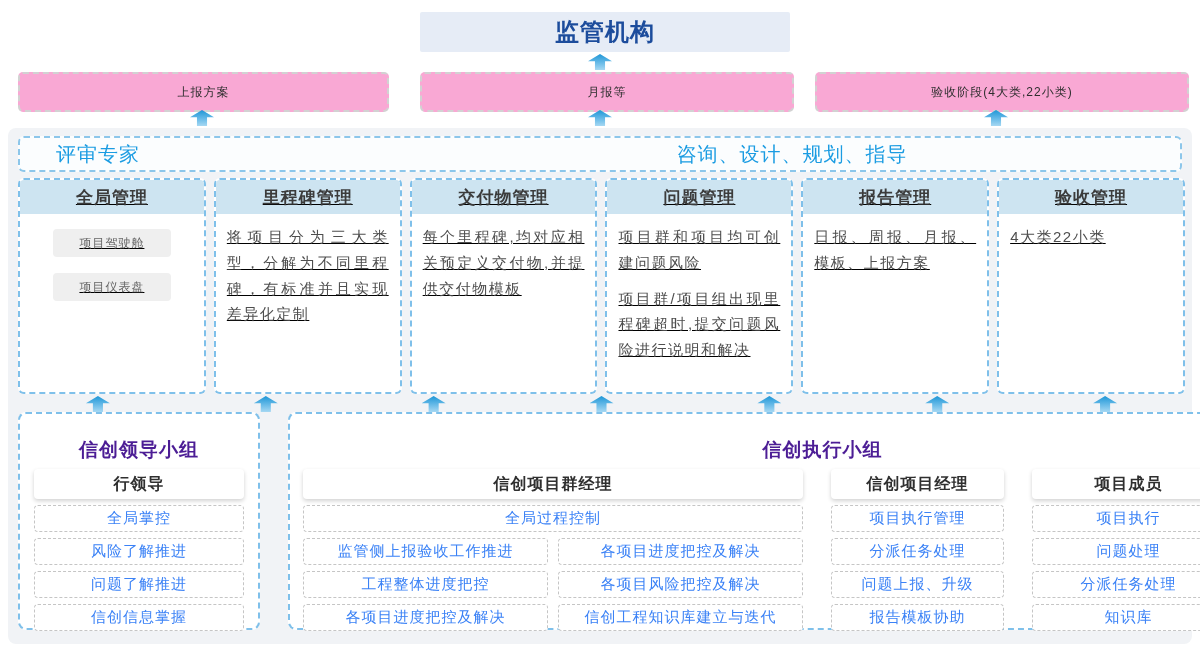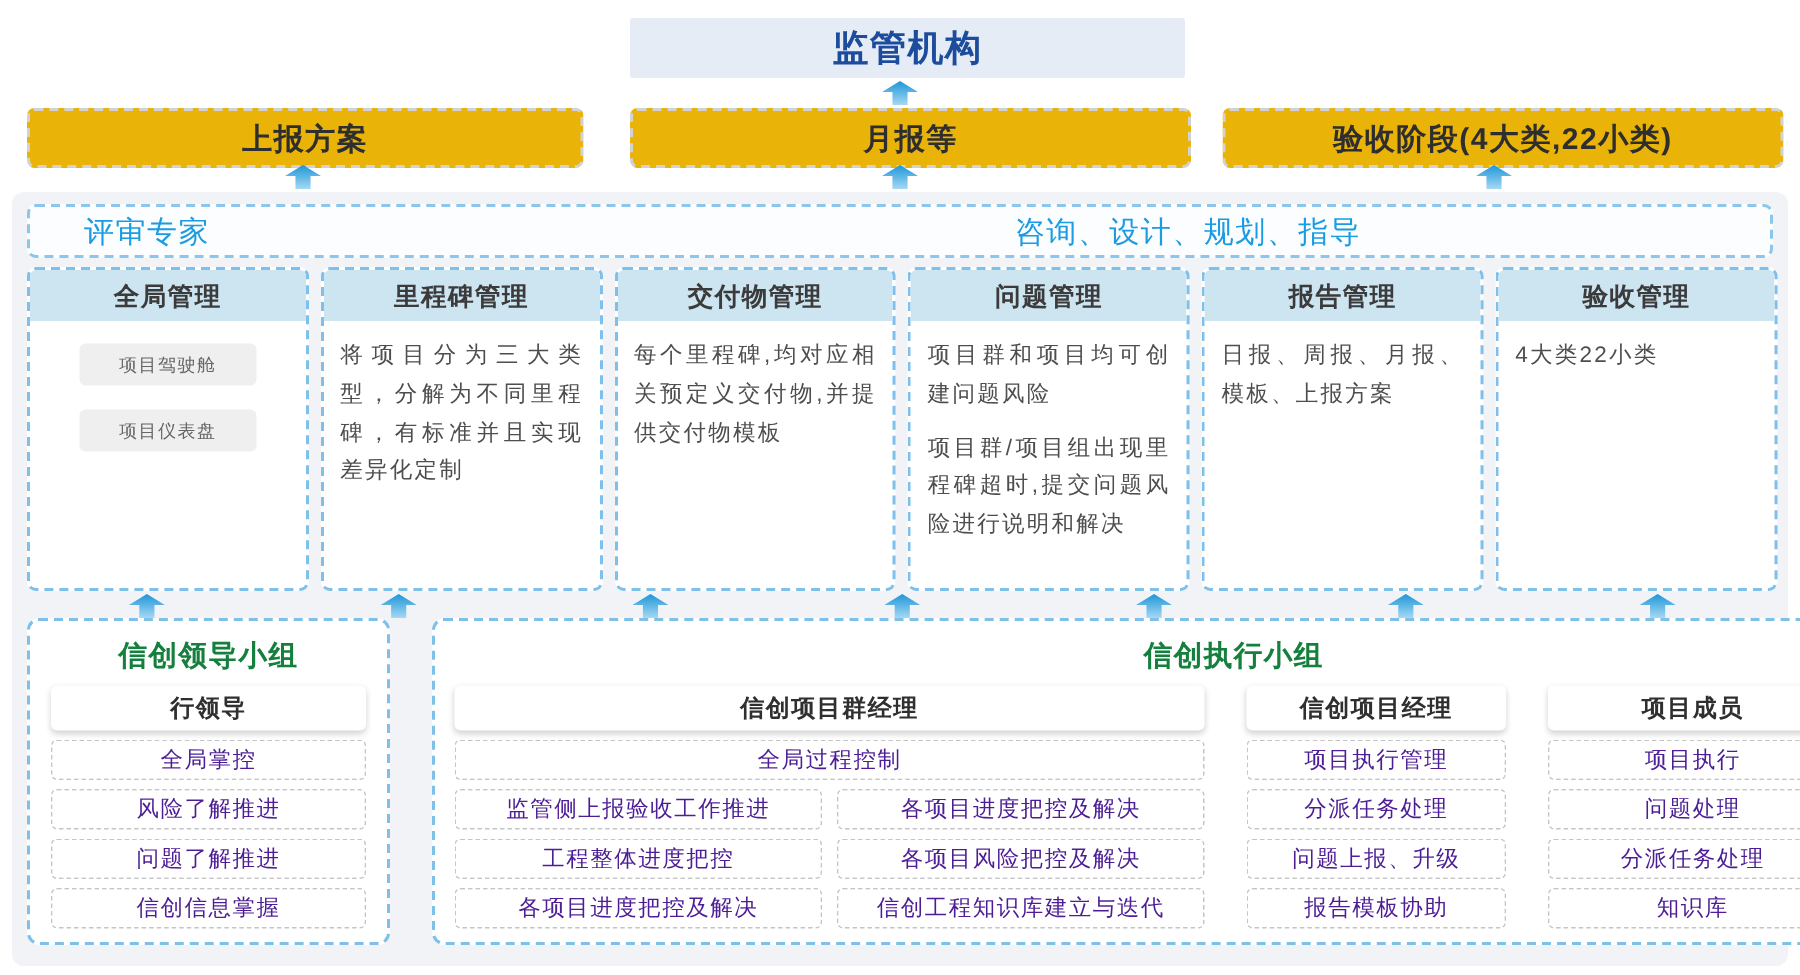--- a/index.html
+++ b/index.html
@@ -11,24 +11,24 @@
   .abs{position:absolute;}
 
   
   .regulator{
     left:420px;top:12px;width:370px;height:40px;
     background:#e6ecf6;border-radius:2px;
     display:flex;align-items:center;justify-content:center;
     font-size:24px;font-weight:bold;color:#1c4c9c;letter-spacing:1px;text-align:right;
   }
   .report-box{
-    top:72px;height:36px;background:#eab308;
+    top:72px;height:36px;background:#f9a8d4;
     border:2px dashed #d2d2d2;border-radius:5px;
     display:flex;align-items:center;justify-content:center;
-    font-size:20px;font-weight:bold;color:#2e2e2e;letter-spacing:1px;
+    font-size:12px;font-weight:normal;color:#2e2e2e;letter-spacing:1px;
   }
 
   
   .arrow{
     width:24px;height:16px;
     background:linear-gradient(180deg,#1f96d6 0%,#5ab4e5 45%,#a6d8f3 100%);
     clip-path:polygon(50% 0,100% 46%,71% 46%,71% 100%,29% 100%,29% 46%,0 46%);
   }
 
   
@@ -40,21 +40,21 @@
     left:18px;top:136px;width:1164px;height:36px;
     background:#fbfdfe;border:2px dashed #8cc6ea;border-radius:6px;
     box-sizing:border-box;
   }
   .band-label{
     position:absolute;top:0;height:32px;display:flex;align-items:center;
     font-size:20px;font-weight:normal;color:#1b9ce2;letter-spacing:1px;
   }
   .columns{
     left:18px;top:178px;width:1167px;height:216px;
-    display:flex;gap:8px;
+    display:flex;gap:8px;text-decoration:underline;
   }
   .col{
     flex:1;background:#ffffff;border:2px dashed #7fc0ea;border-radius:6px;
     box-sizing:border-box;overflow:hidden;display:flex;flex-direction:column;
   }
   .col-head{
     height:34px;flex:0 0 34px;background:#cde4f1;
     display:flex;align-items:center;justify-content:center;
     font-size:17px;font-weight:bold;color:#3b3b3b;letter-spacing:1px;
   }
@@ -74,33 +74,33 @@
     left:18px;top:396px;width:1167px;height:16px;display:flex;gap:8px;
   }
   .arrow-cell{flex:1;display:flex;justify-content:center;}
 
   
   .group{
     top:412px;height:218px;background:#ffffff;
     border:2px dashed #7fc0ea;border-radius:8px;box-sizing:border-box;
   }
   .group-title{
-    text-align:center;font-size:19px;font-weight:bold;color:#15803d;
-    letter-spacing:1px;margin-top:9px;height:30px;line-height:30px;
+    text-align:center;font-size:19px;font-weight:bold;color:#4c1d95;
+    letter-spacing:1px;margin-top:21px;height:30px;line-height:30px;
   }
   .role-box{
     background:#ffffff;border-radius:4px;height:30px;
     box-shadow:0 2px 4px rgba(0,0,0,0.18);
     display:flex;align-items:center;justify-content:center;
     font-size:16px;font-weight:bold;color:#2f2f2f;letter-spacing:1px;
   }
   .item-box{
     background:#ffffff;border:1.5px dashed #c5c5c5;border-radius:4px;height:27px;
     box-sizing:border-box;display:flex;align-items:center;justify-content:center;
-    font-size:15px;color:#4c1d95;letter-spacing:1px;
+    font-size:15px;color:#3b82f6;letter-spacing:1px;
   }
   .vstack{display:flex;flex-direction:column;gap:6px;}
   .grid2{display:grid;grid-template-columns:1fr 1fr;gap:6px 10px;}
 </style>
 </head>
 <body>
 
 <div class="abs regulator">
   <span>监管机构</span>
 </div>

